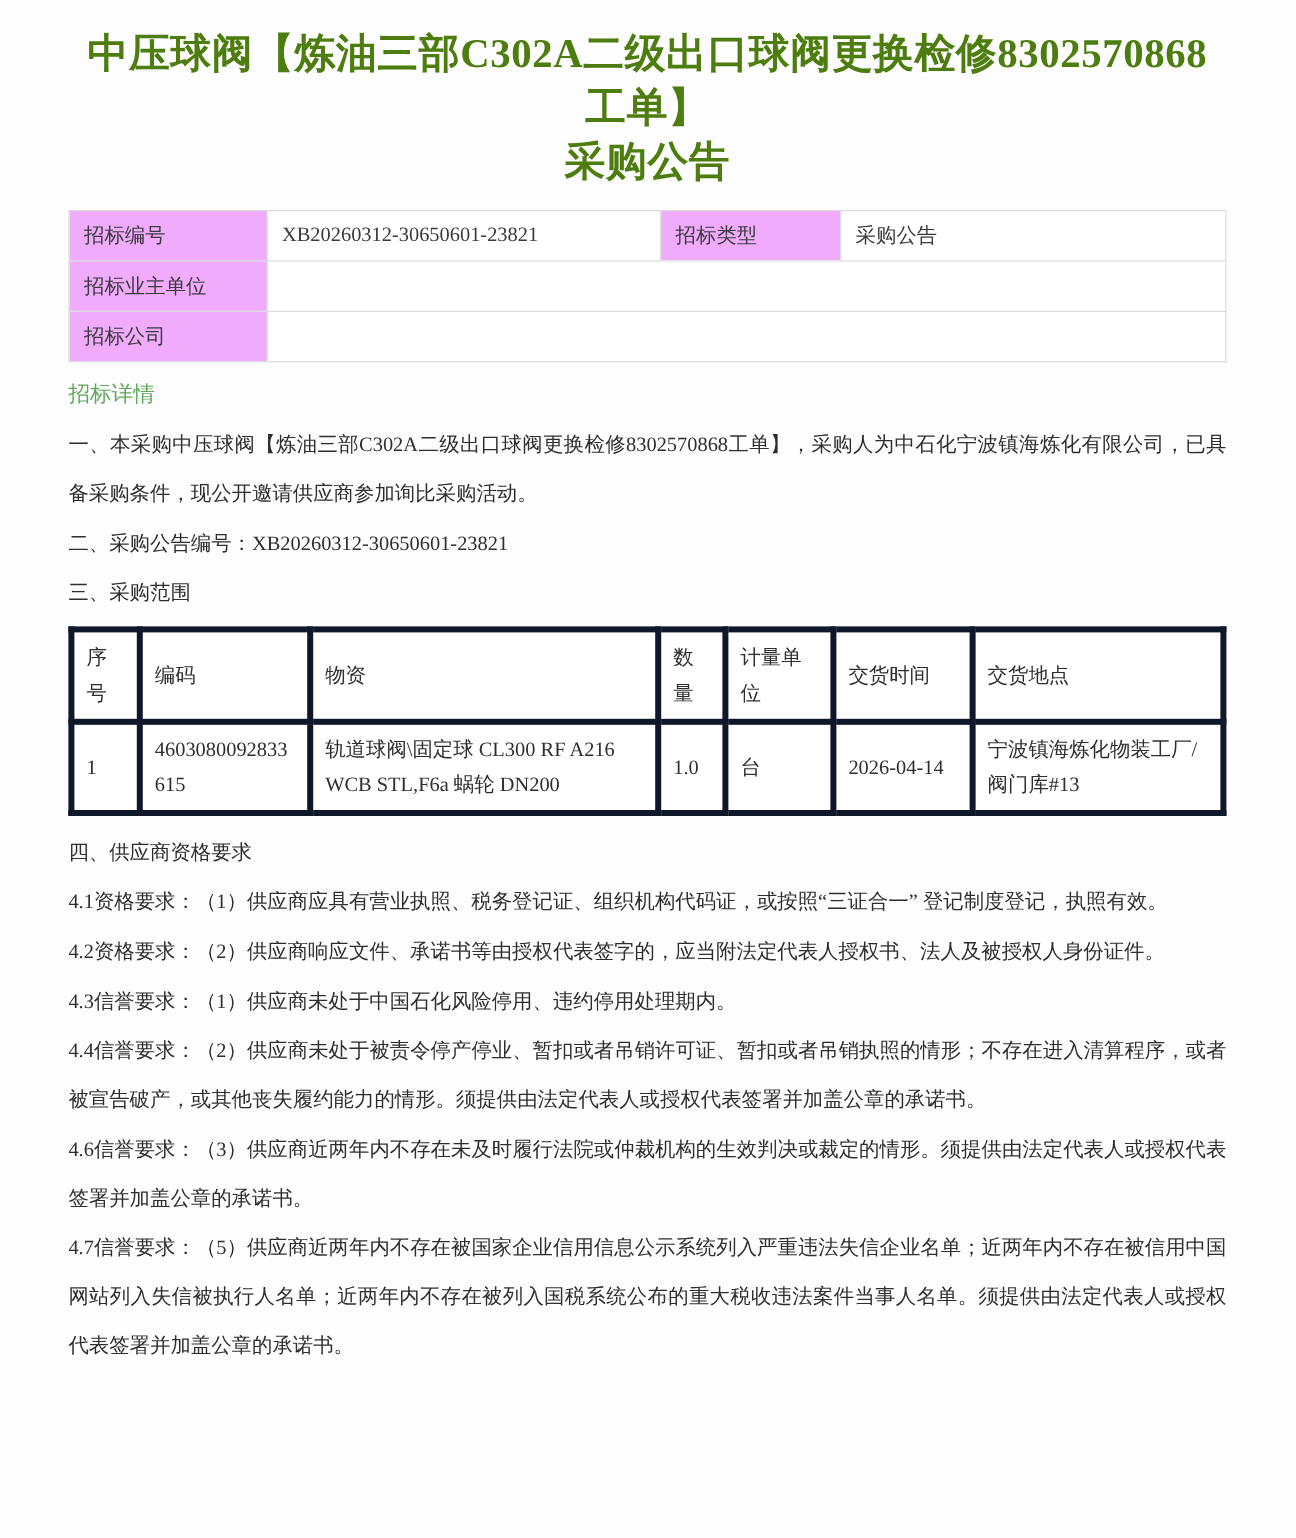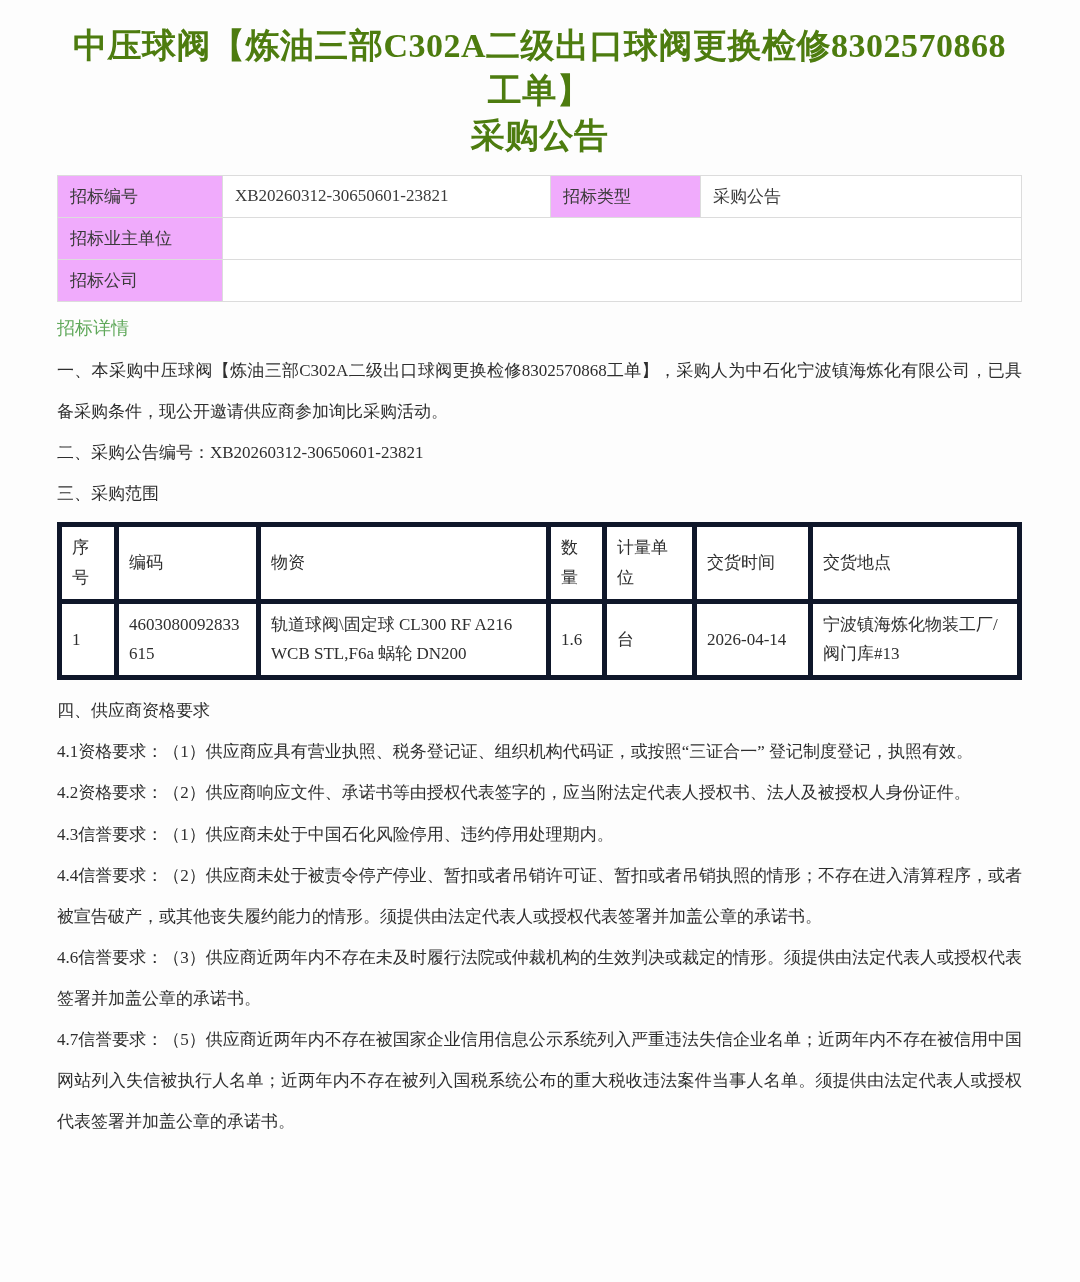--- a/index.html
+++ b/index.html
@@ -142,21 +142,21 @@
         <th>计量单位</th>
         <th>交货时间</th>
         <th>交货地点</th>
       </tr>
     </thead>
     <tbody>
       <tr>
         <td>1</td>
         <td class="breakall">4603080092833615</td>
         <td>轨道球阀\固定球 CL300 RF A216 WCB STL,F6a 蜗轮 DN200</td>
-        <td>1.6</td>
+        <td>1.0</td>
         <td>台</td>
         <td>2026-04-14</td>
         <td>宁波镇海炼化物装工厂/阀门库#13</td>
       </tr>
     </tbody>
   </table>
 
   <div class="body-text">
     <p>四、供应商资格要求</p>
     <p>4.1资格要求：（1）供应商应具有营业执照、税务登记证、组织机构代码证，或按照“三证合一” 登记制度登记，执照有效。</p>

